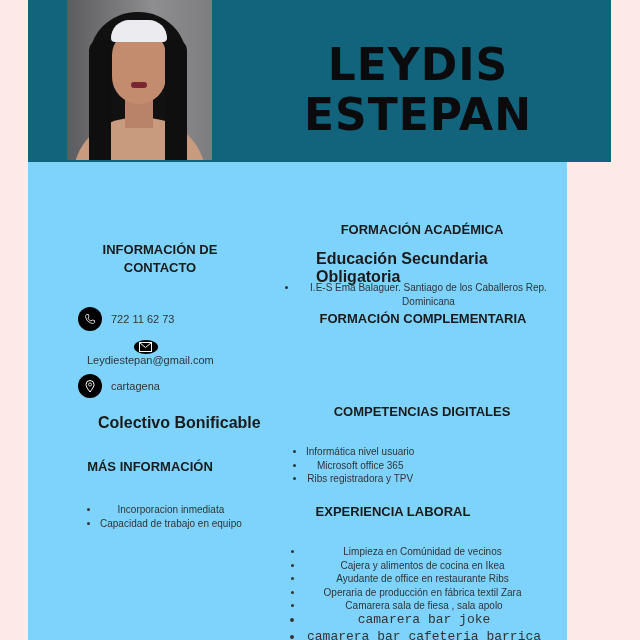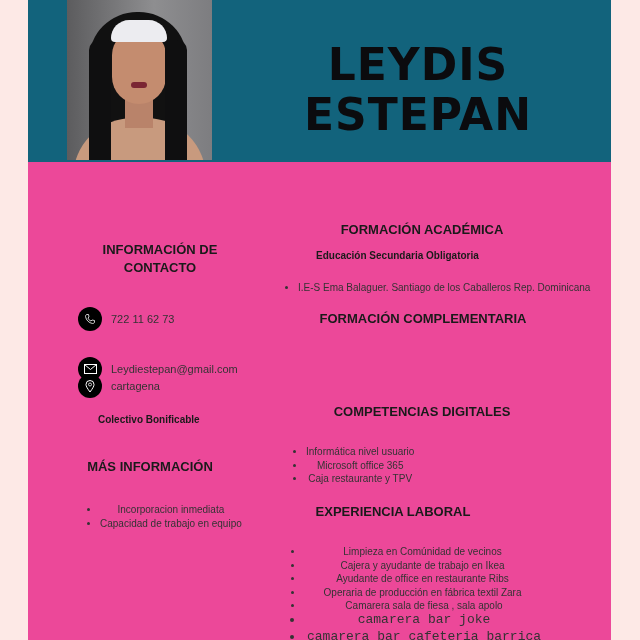--- a/index.html
+++ b/index.html
@@ -3,22 +3,22 @@
 <meta charset="utf-8">
 <style>
   html, body { margin:0; padding:0; }
   body {
     width:640px; height:640px; overflow:hidden;
     background:#fde9e6;
     font-family:"Liberation Sans", sans-serif;
     position:relative;
   }
   .page {
-    position:absolute; left:28px; top:0; width:583px; height:640px;
-    background:#ec4899;
+    position:absolute; left:28px; top:0; width:539px; height:640px;
+    background:#7dd3fc;
   }
   .header {
     position:absolute; left:0; top:0; width:583px; height:162px;
     background:#12637c;
   }
   .photo {
     position:absolute; left:39px; top:0; width:145px; height:160px;
     background:linear-gradient(90deg,#5c5c5e 0%,#8e8e90 60%,#7d7d80 100%);
     overflow:hidden;
   }
@@ -53,21 +53,21 @@
   .name {
     position:absolute; left:240px; top:40px; width:300px;
     text-align:center; color:#0b0b0e;
     font-family:"DejaVu Sans", sans-serif; font-weight:bold;
     font-size:44px; line-height:50px; letter-spacing:1px;
   }
   .h {
     position:absolute; font-weight:bold; color:#1a1a1a; font-size:13px; text-align:center;
   }
   .sub {
-    position:absolute; font-weight:bold; color:#1a1a1a; font-size:10px;
+    position:absolute; font-weight:bold; color:#1a1a1a; font-size:16px;
   }
   ul {
     position:absolute; margin:8px; padding:0 0 0 14px; list-style:disc;
     font-size:10px; color:#333; line-height:13.5px;text-align:center;
   }
   .contact-row { position:absolute; left:50px; height:26px; display:flex; align-items:center; }
   .circle {
     width:24px; height:24px; border-radius:50%; background:#000;
     display:flex; align-items:center; justify-content:center;
   }
@@ -101,21 +101,21 @@
   </div>
 
   <div class="contact-row" style="top:306px;">
     <div class="circle">
       <svg width="12" height="12" viewBox="0 0 24 24">
           <path d="M6 3 L9 3 L10 8 L8 10 C9 13 11 15 14 16 L16 14 L21 15 L21 18 C21 20 19 21 17 21 C10 20 4 14 3 7 C3 5 4 3 6 3 Z" fill="none" stroke="#fff" stroke-width="1.6"></path>
         </svg>
     </div>
     <span class="contact-text">722 11 62 73</span>
   </div>
-  <div class="contact-row" style="top:356px;">
+  <div class="contact-row" style="top:340px;flex-direction:column;">
     <div class="circle">
       <svg width="13" height="10" viewBox="0 0 26 20">
           <rect x="1" y="1" width="24" height="18" fill="none" stroke="#fff" stroke-width="2"></rect>
           <path d="M1 1 L13 11 L25 1" fill="none" stroke="#fff" stroke-width="2"></path>
         </svg>
     </div>
     <span class="contact-text">Leydiestepan@gmail.com</span>
   </div>
   <div class="contact-row" style="top:373px;">
     <div class="circle">
@@ -140,26 +140,26 @@
   <ul style="left:248px; top:273px;">
     <li>I.E-S Ema Balaguer. Santiago de los Caballeros Rep. Dominicana</li>
   </ul>
 
   <div class="h" style="left:290px; top:311px; width:210px;">FORMACIÓN  COMPLEMENTARIA</div>
 
   <div class="h" style="left:290px; top:404px; width:208px;">COMPETENCIAS DIGITALES</div>
   <ul style="left:256px; top:437px;">
     <li>Informática nivel usuario</li>
     <li>Microsoft office 365</li>
-    <li>Caja restaurante y TPV</li>
+    <li>Ribs registradora y TPV</li>
   </ul>
 
   <div class="h" style="left:286px; top:504px; width:158px;">EXPERIENCIA LABORAL</div>
   <ul style="left:254px; top:537px;">
     <li>Limpieza en Comúnidad de vecinos</li>
-    <li>Cajera y ayudante de trabajo en Ikea</li>
+    <li>Cajera y alimentos de cocina en Ikea</li>
     <li>Ayudante de office en restaurante Ribs</li>
     <li>Operaria de producción en fábrica textil  Zara</li>
     <li style="padding-left:3px;">Camarera sala de fiesa , sala apolo</li>
     <li class="mono" style="padding-left:3px;">camarera bar joke</li>
     <li class="mono" style="padding-left:3px; margin-top:4px;">camarera bar cafeteria barrica</li>
   </ul>
 </div>
 
 </body></html>

